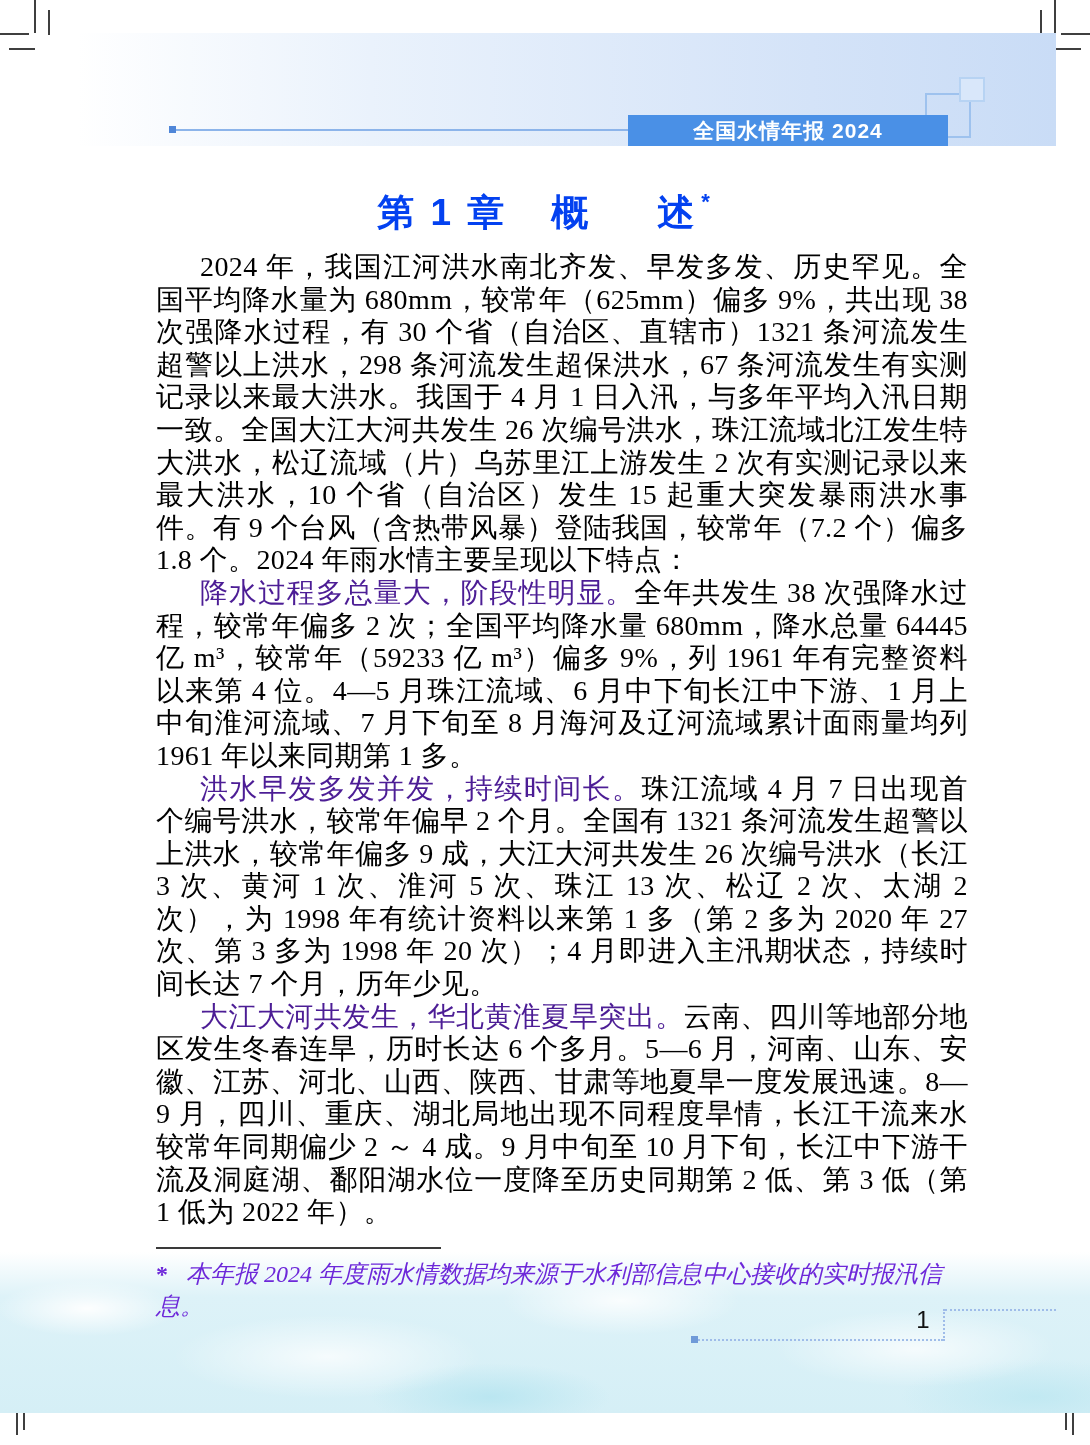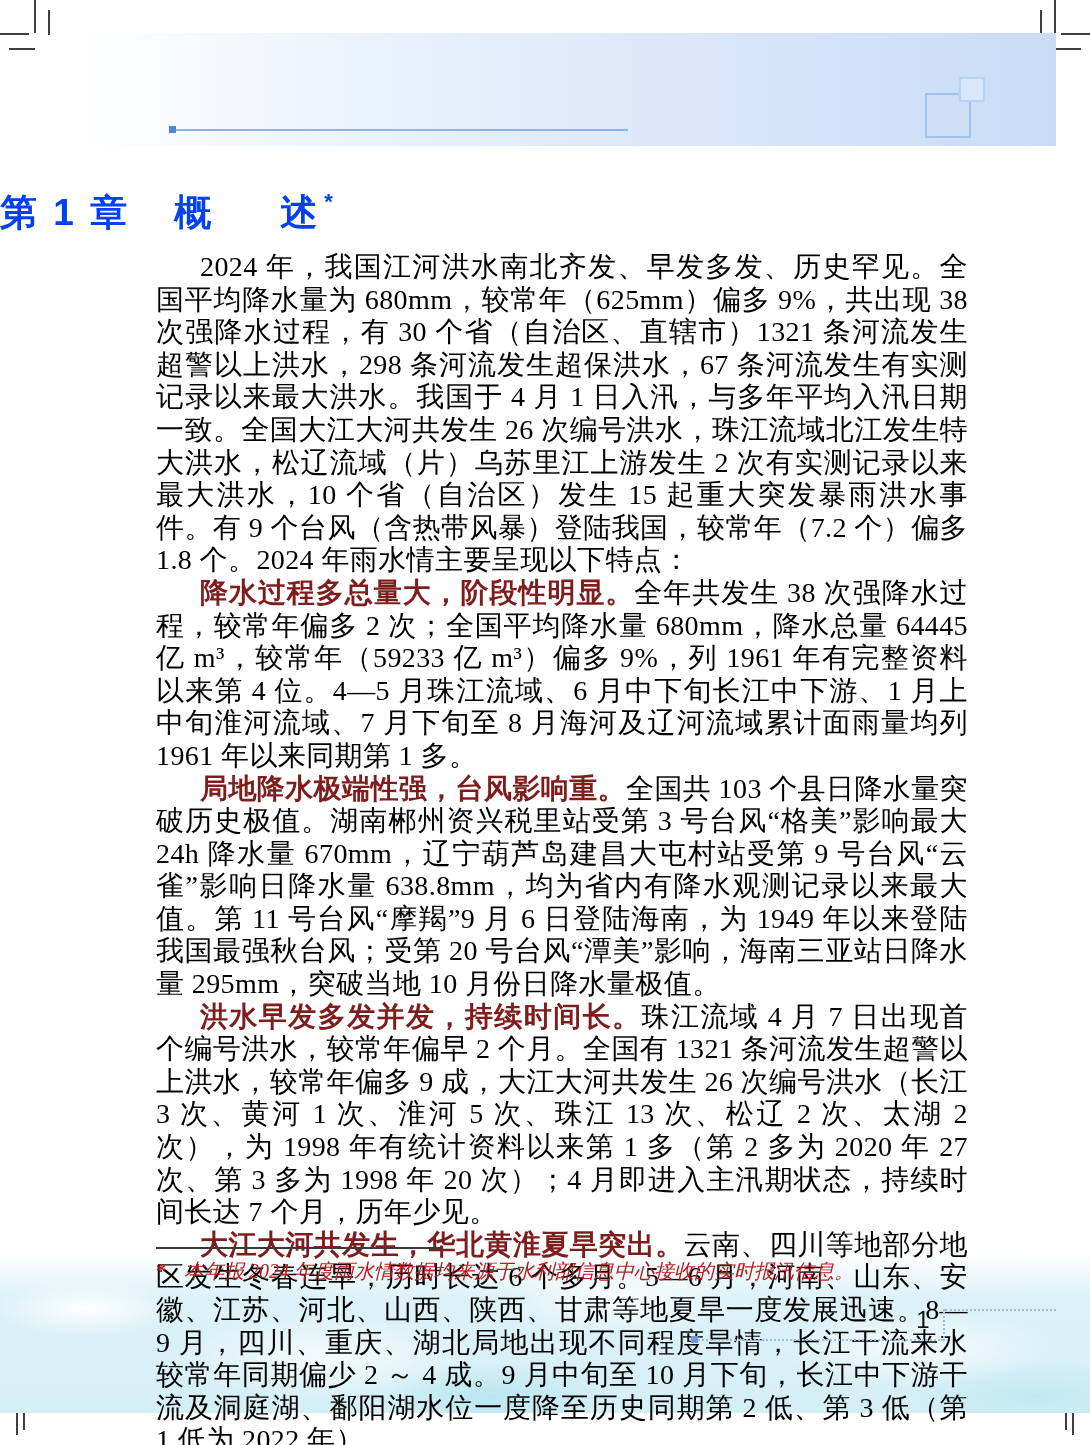--- a/index.html
+++ b/index.html
@@ -66,21 +66,21 @@
     text-align: center;
     letter-spacing: 1px;
     z-index: 5;
   }
 
   
   .chapter-title {
     position: absolute;
     left: 0; top: 188px;
     width: 100%;
-    text-align: left;
+    text-align: center;
     color: #0341f0;
     font-family: "Liberation Sans", "DejaVu Sans", sans-serif;
     font-weight: bold;
     font-size: 37px;
     letter-spacing: 3px;
     z-index: 6;
   }
   .chapter-title .w1 { margin-left: 44px; }
   .chapter-title .w2 { margin-left: 66px; }
   .chapter-title .star {
@@ -98,39 +98,39 @@
     color: #000000;
     font-size: 28px;
     line-height: 32.6px;
     text-align: justify;
     text-justify: inter-character;
     letter-spacing: 0.4px;
   }
   .content p { text-indent: 44px; }
   .content .lead {
     font-family: "Liberation Sans", "DejaVu Sans", sans-serif;
-    font-weight: bold;
-    color: #7f1d1d;
+    font-weight: normal;
+    color: #4c1d95;
   }
 
   
   .footnote-rule {
     position: absolute;
     left: 156px; top: 1247px;
     width: 285px; height: 2px;
     background: #3a3a3a;
     z-index: 6;
   }
   .footnote {
     position: absolute;
     left: 156px; top: 1258px;
     width: 812px;
-    font-size: 20px;
+    font-size: 24px;
     font-style: italic;
-    color: #b91c1c;
+    color: #6d28d9;
     z-index: 6;
   }
   .footnote .fn-marker {
     font-style: normal;
     font-weight: bold;
     margin-right: 18px;
   }
 
   
   .water-band {
@@ -212,27 +212,27 @@
   <div class="mark" style="left:1078px;top:1409px;width:12px;height:2px;"></div>
   <div class="mark" style="left:1072px;top:1412px;width:2px;height:23px;"></div>
   <div class="mark" style="left:1065px;top:1412px;width:2px;height:18px;"></div>
 
   <div class="header-band"></div>
   <div class="deco-square-large"></div>
   <div class="deco-square-small"></div>
   <div class="header-rule">
     <span class="header-rule-dot"></span>
   </div>
+  <div class="badge">全国水情年报 2024</div>
 
   <h1 class="chapter-title"><span>第 1 章</span><span class="w1">概</span><span class="w2">述</span><span class="star">*</span></h1>
 
   <div class="content">
     <p><span class="lead"></span><span>2024 年，我国江河洪水南北齐发、早发多发、历史罕见。全国平均降水量为 680mm，较常年（625mm）偏多 9%，共出现 38 次强降水过程，有 30 个省（自治区、直辖市）1321 条河流发生超警以上洪水，298 条河流发生超保洪水，67 条河流发生有实测记录以来最大洪水。我国于 4 月 1 日入汛，与多年平均入汛日期一致。全国大江大河共发生 26 次编号洪水，珠江流域北江发生特大洪水，松辽流域（片）乌苏里江上游发生 2 次有实测记录以来最大洪水，10 个省（自治区）发生 15 起重大突发暴雨洪水事件。有 9 个台风（含热带风暴）登陆我国，较常年（7.2 个）偏多 1.8 个。2024 年雨水情主要呈现以下特点：</span></p>
     <p><span class="lead">降水过程多总量大，阶段性明显。</span><span>全年共发生 38 次强降水过程，较常年偏多 2 次；全国平均降水量 680mm，降水总量 64445 亿 m³，较常年（59233 亿 m³）偏多 9%，列 1961 年有完整资料以来第 4 位。4—5 月珠江流域、6 月中下旬长江中下游、1 月上中旬淮河流域、7 月下旬至 8 月海河及辽河流域累计面雨量均列 1961 年以来同期第 1 多。</span></p>
-    <p><span class="lead">局地降水极端性强，台风影响重。</span><span>全国共 103 个县日降水量突破历史极值。湖南郴州资兴税里站受第 3 号台风“格美”影响最大 24h 降水量 670mm，辽宁葫芦岛建昌大屯村站受第 9 号台风“云雀”影响日降水量 638.8mm，均为省内有降水观测记录以来最大值。第 11 号台风“摩羯”9 月 6 日登陆海南，为 1949 年以来登陆我国最强秋台风；受第 20 号台风“潭美”影响，海南三亚站日降水量 295mm，突破当地 10 月份日降水量极值。</span></p>
     <p><span class="lead">洪水早发多发并发，持续时间长。</span><span>珠江流域 4 月 7 日出现首个编号洪水，较常年偏早 2 个月。全国有 1321 条河流发生超警以上洪水，较常年偏多 9 成，大江大河共发生 26 次编号洪水（长江 3 次、黄河 1 次、淮河 5 次、珠江 13 次、松辽 2 次、太湖 2 次），为 1998 年有统计资料以来第 1 多（第 2 多为 2020 年 27 次、第 3 多为 1998 年 20 次）；4 月即进入主汛期状态，持续时间长达 7 个月，历年少见。</span></p>
     <p><span class="lead">大江大河共发生，华北黄淮夏旱突出。</span><span>云南、四川等地部分地区发生冬春连旱，历时长达 6 个多月。5—6 月，河南、山东、安徽、江苏、河北、山西、陕西、甘肃等地夏旱一度发展迅速。8—9 月，四川、重庆、湖北局地出现不同程度旱情，长江干流来水较常年同期偏少 2 ～ 4 成。9 月中旬至 10 月下旬，长江中下游干流及洞庭湖、鄱阳湖水位一度降至历史同期第 2 低、第 3 低（第 1 低为 2022 年）。</span></p>
   </div>
 
   <div class="footnote-rule"></div>
   <div class="footnote">
     <span class="fn-marker">*</span><span>本年报 2024 年度雨水情数据均来源于水利部信息中心接收的实时报汛信息。</span>
   </div>
 
   <div class="water-band"></div>

